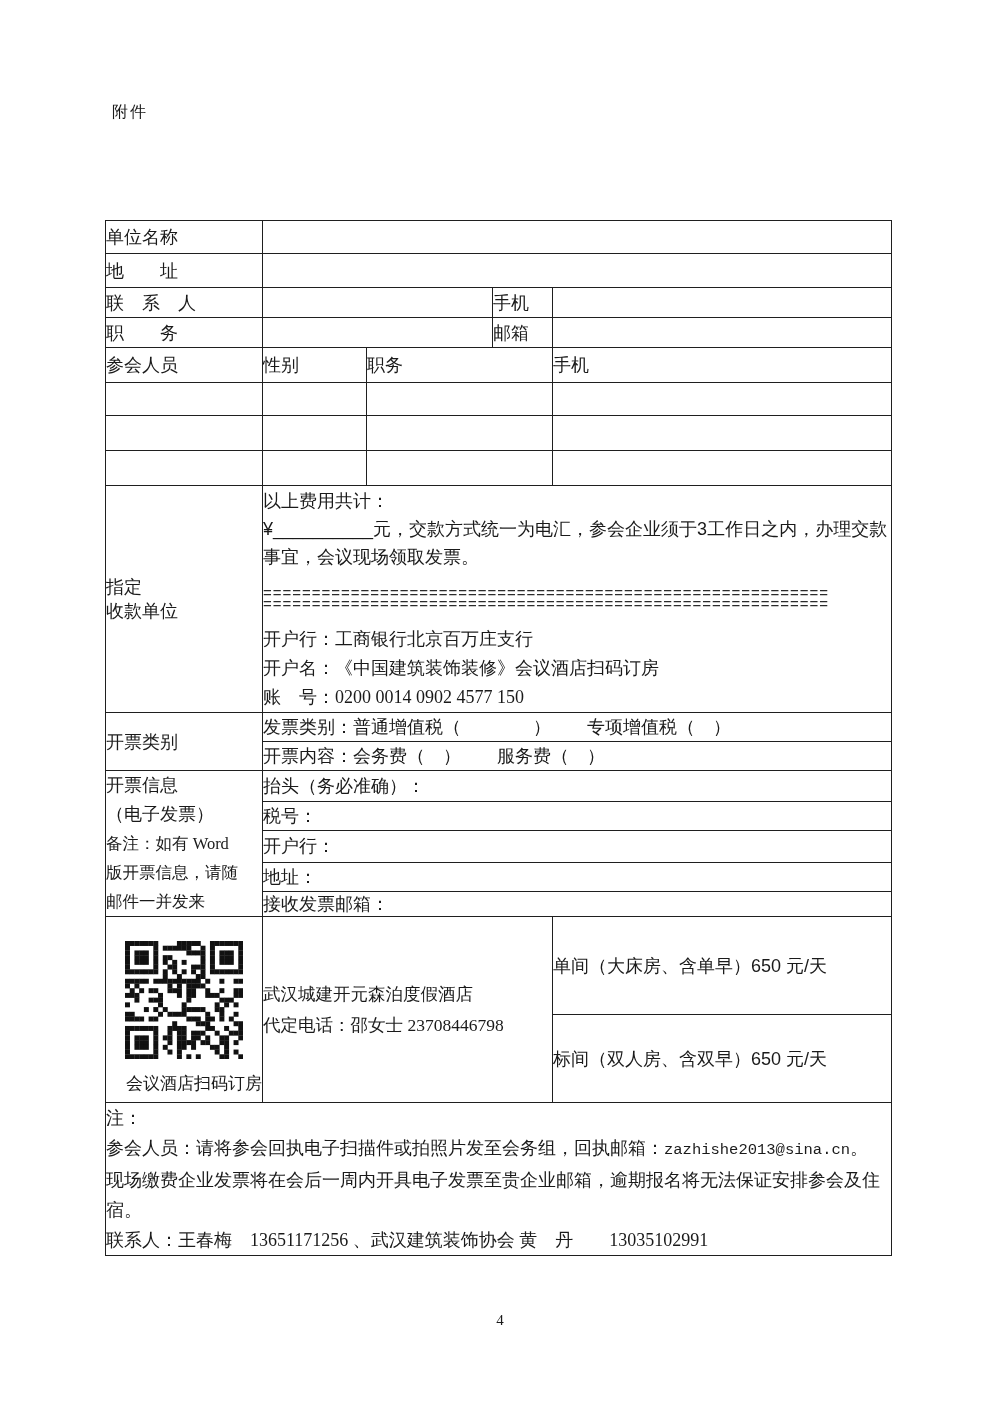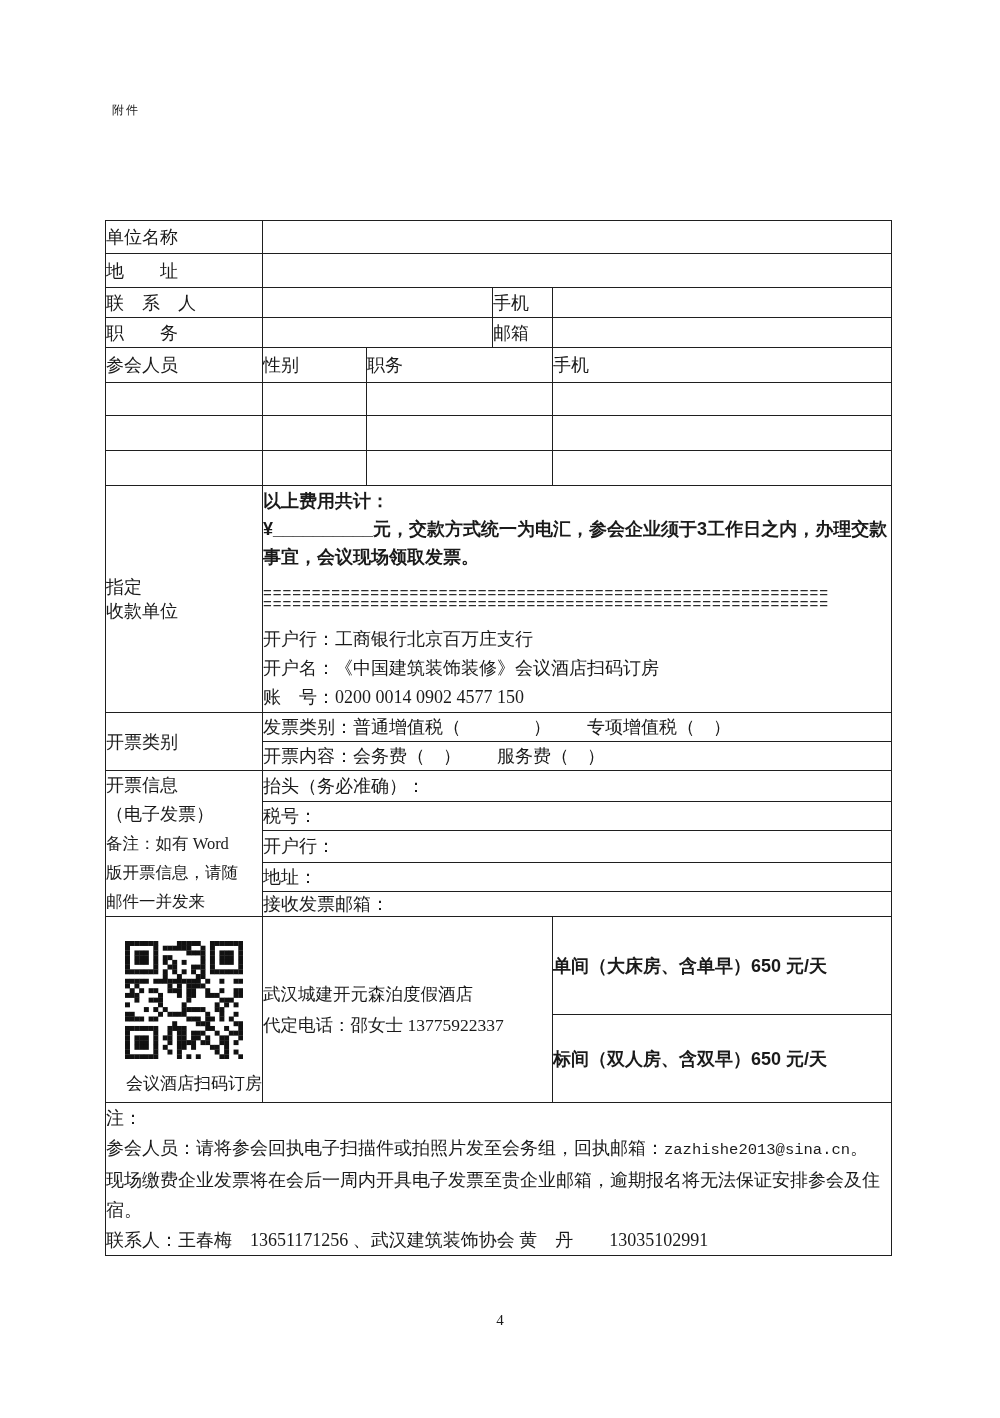--- a/index.html
+++ b/index.html
@@ -2,36 +2,36 @@
 <html><head>
 <meta charset="utf-8">
 <style>
   html,body{margin:0;padding:0;}
   body{background:#ffffff;}
   .doc{
     position:relative;width:1000px;height:1418px;background:#ffffff;
     color:#1a1a1a;font-family:"Liberation Serif","DejaVu Serif",serif;
     overflow:hidden;
   }
-  .attachment{position:absolute;left:112px;top:102px;font-size:12px;letter-spacing:2px;}
+  .attachment{position:absolute;left:112px;top:102px;font-size:16px;letter-spacing:2px;}
   .title{
     position:absolute;left:0;right:0;top:146px;text-align:center;
     font-size:26px;font-weight:bold;letter-spacing:3px;
     font-family:"Liberation Sans","DejaVu Sans",sans-serif;
   }
   table.form{
     position:absolute;left:105px;top:220px;width:786px;
     border-collapse:collapse;table-layout:fixed;
   }
   table.form td{
     border:1.5px solid #1f1f1f;padding:0;font-size:18px;vertical-align:middle;
     overflow:hidden;
   }
   .lbl{}
-  .hei{font-family:"Liberation Sans","DejaVu Sans",sans-serif;font-weight:bold;}
+  .hei{font-family:"Liberation Sans","DejaVu Sans",sans-serif;font-weight:normal;}
   .padcell{padding:2px 10px 2px 12px;}
   .pay-cell{vertical-align:top;padding:8px 14px 4px 14px;}
   .pay-line{line-height:28px;font-size:18px;}
   .divider{
     white-space:pre-line;font-size:15px;line-height:11px;letter-spacing:1px;
     color:#2b2b2b;margin:16px 0 16px 0;font-family:"Liberation Sans","DejaVu Sans",sans-serif;
   }
   .bank-line{line-height:29px;font-size:18px;}
   .invinfo-lbl div{line-height:29px;}
   .invinfo-big{font-size:18px;}
@@ -460,21 +460,21 @@
               <rect x="61.36" y="113.28" width="4.97" height="4.97"></rect>
               <rect x="70.80" y="113.28" width="4.97" height="4.97"></rect>
               <rect x="94.40" y="113.28" width="4.97" height="4.97"></rect>
               <rect x="99.12" y="113.28" width="4.97" height="4.97"></rect>
               <rect x="113.28" y="113.28" width="4.97" height="4.97"></rect>
             </svg>
         <div class="qr-caption">会议酒店扫码订房</div>
       </td>
       <td class="hotel-info" colspan="3" rowspan="2">
         <div>武汉城建开元森泊度假酒店</div>
-        <div>代定电话：邵女士 13775922337</div>
+        <div>代定电话：邵女士 23708446798</div>
       </td>
       <td class="rate-cell hei">单间（大床房、含单早）650 元/天</td>
     </tr>
     <tr style="height:88px">
       <td class="rate-cell hei">标间（双人房、含双早）650 元/天</td>
     </tr>
 
     <tr style="height:121px">
       <td colspan="5" class="notes-cell">
         <div class="nline">注：</div>

